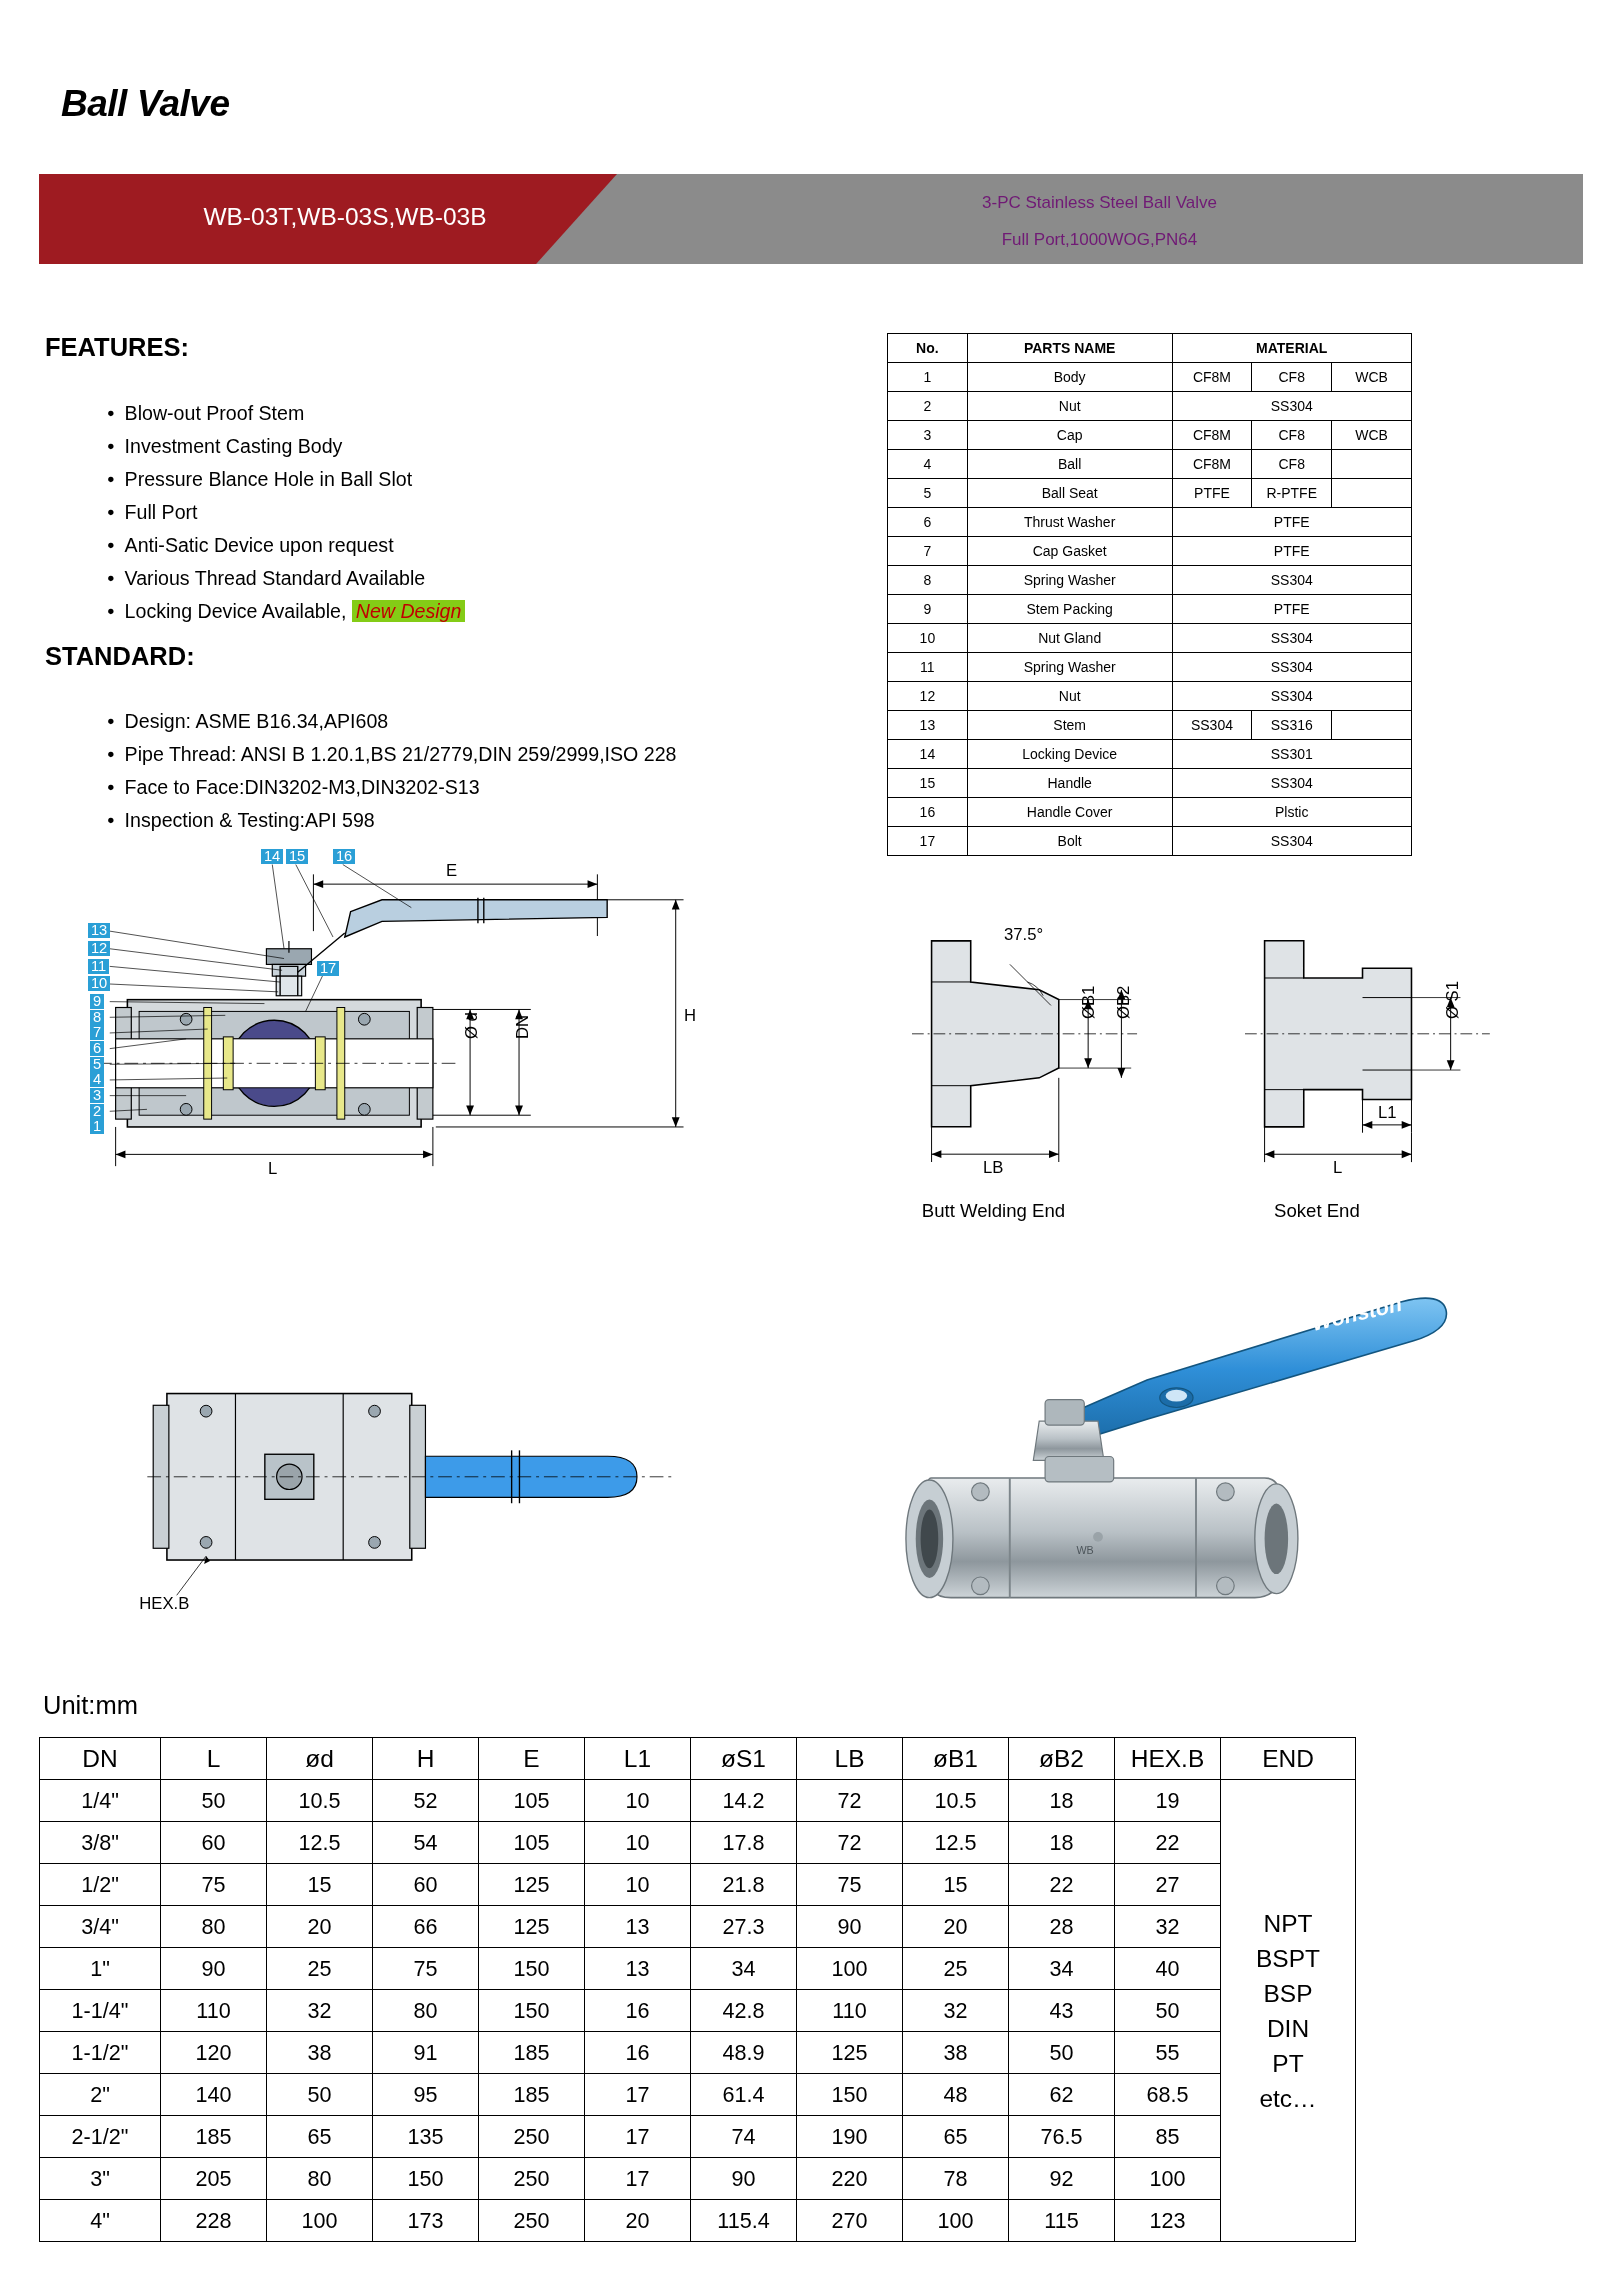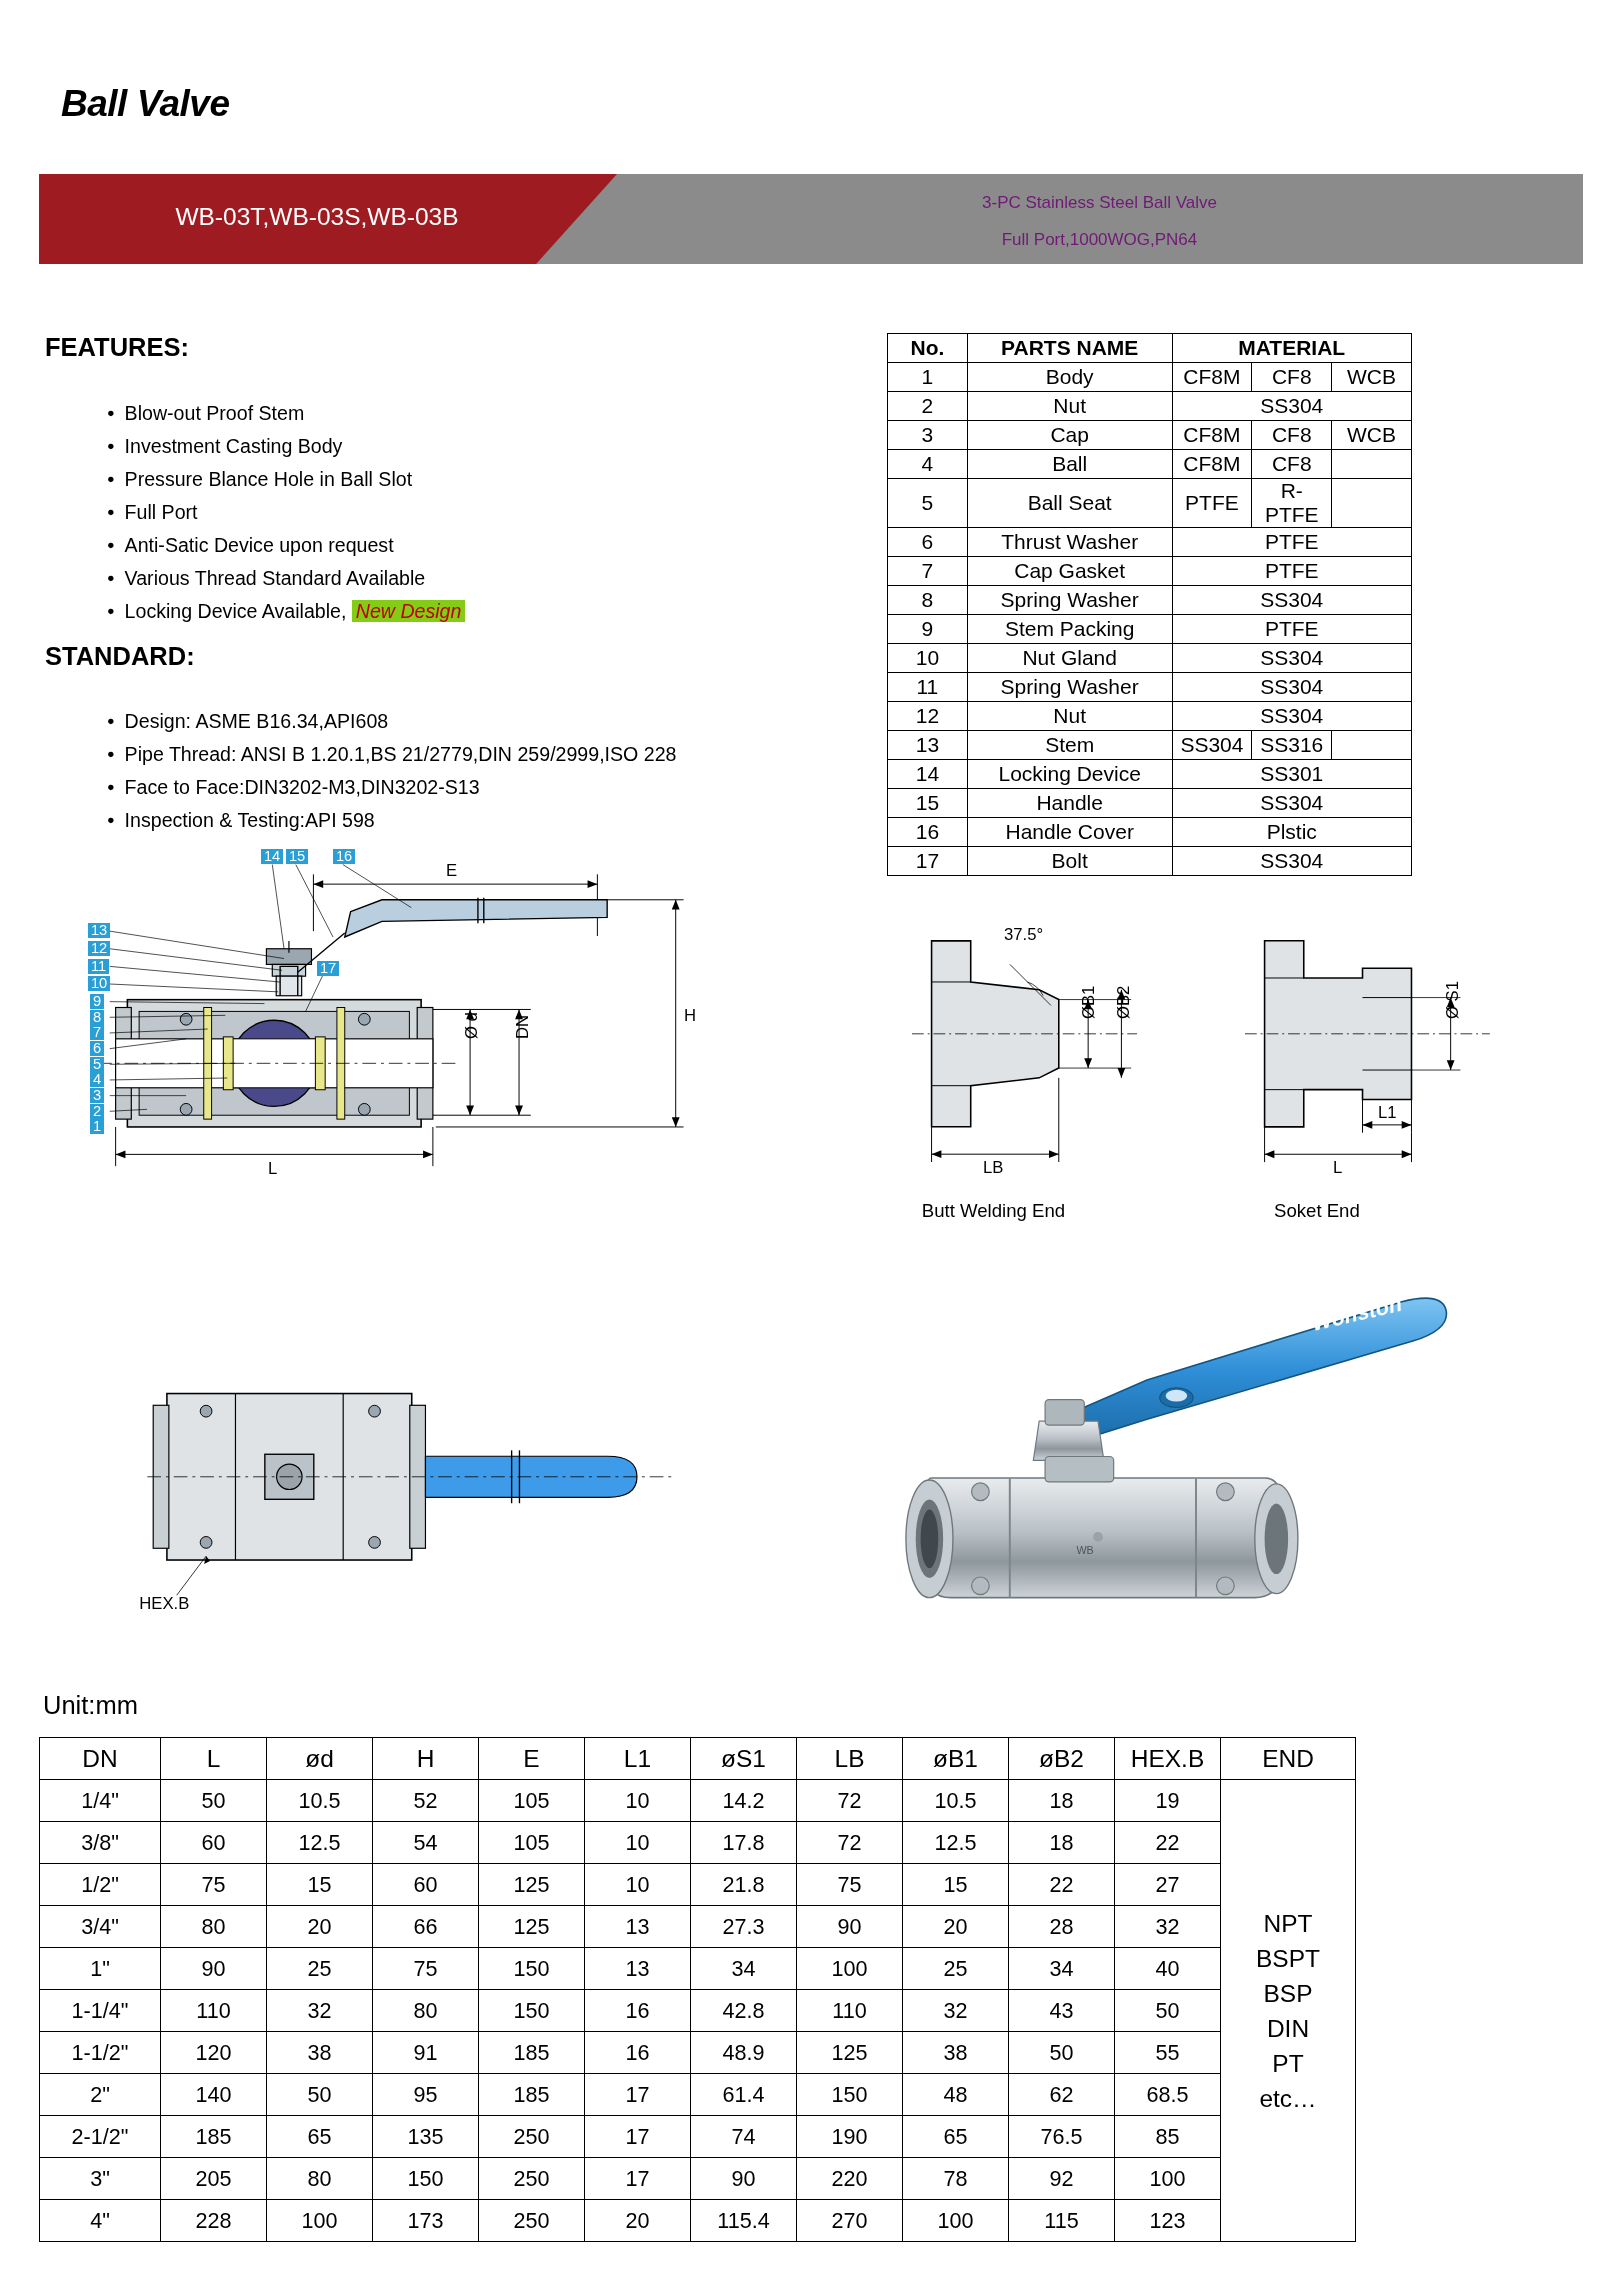--- a/index.html
+++ b/index.html
@@ -7,37 +7,37 @@
   .page{position:absolute;left:0;top:0;width:1412px;height:2293px;}
 
   
   .doc-title{position:absolute;left:61px;top:83px;font-size:37px;font-style:italic;font-weight:bold;letter-spacing:-0.5px;}
 
   
   .banner{position:absolute;left:39px;top:174px;width:1544px;height:90px;}
   .banner-grey{position:absolute;left:0;top:0;width:1544px;height:90px;background:#8b8b8b;}
   .banner-red{position:absolute;left:0;top:0;width:578px;height:90px;background:#9e1b21;
     clip-path:polygon(0 0, 100% 0, 86% 100%, 0 100%);}
-  .banner-red-label{position:absolute;left:72px;top:29px;width:412px;text-align:center;color:#fff;font-size:24.5px;}
+  .banner-red-label{position:absolute;left:100px;top:29px;width:412px;text-align:center;color:#fff;font-size:24.5px;}
   .banner-right{position:absolute;left:578px;top:10px;width:965px;text-align:center;color:#701a75;font-size:17px;line-height:37px;}
 
   
   .sec-head{font-size:25.5px;font-weight:bold;}
   #features-head{position:absolute;left:45px;top:333px;}
   .bullets{position:absolute;font-size:19.6px;line-height:33px;}
   #features-list{left:67px;top:377px;}
   .bullets li{list-style:none;position:relative;padding-left:17.6px;white-space:nowrap;}
   .bullets li:before{content:"\25CF";position:absolute;left:0;top:0;font-size:12.7px;}
   .newdesign{color:#c00000;font-style:italic;background:#84cc16;padding:0 3.9px;}
 
   #standard-head{position:absolute;left:45px;top:642px;}
   #standard-list{left:67px;top:686px;margin-top:19px;}
 
   
-  .parts{position:absolute;left:887px;top:333px;border-collapse:collapse;font-size:21px;}
+  .parts{position:absolute;left:887px;top:333px;border-collapse:collapse;font-size:14px;}
   .parts td,.parts th{border:1px solid #000;text-align:center;height:28px;padding:0 3.9px;}
   .parts th{font-weight:bold;}
   .c-no{width:71px;}
   .c-name{width:196px;}
   .c-m1{width:71px;}
   .c-m2{width:71px;}
   .c-m3{width:71px;}
 
   
   .unit{position:absolute;left:43px;top:1691px;font-size:25.5px;}

